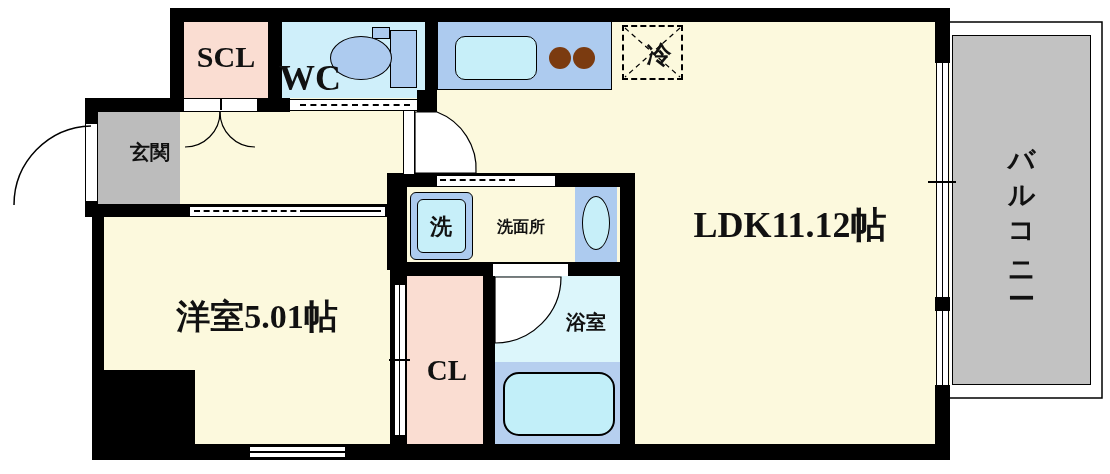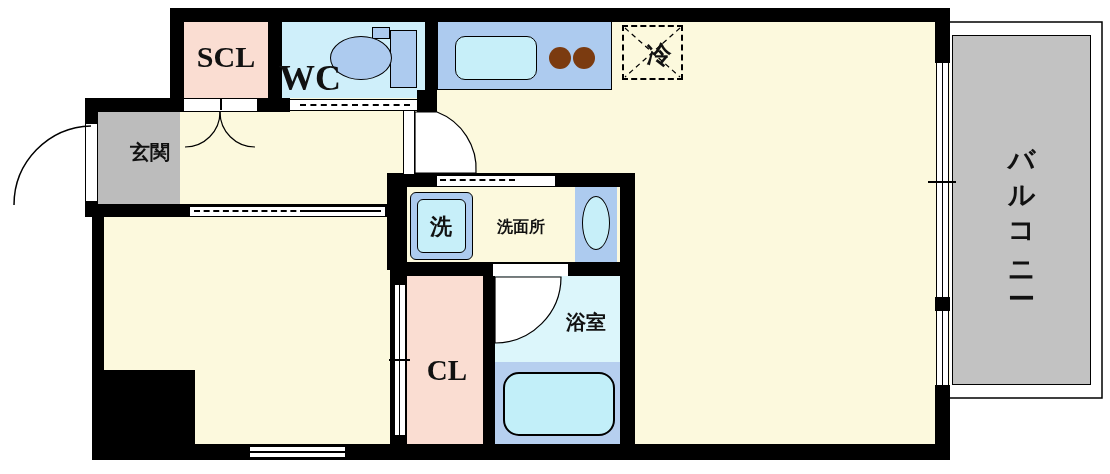--- a/index.html
+++ b/index.html
@@ -130,20 +130,22 @@
 
     <path d="M 950,22 L 1102,22 L 1102,398 L 950,398" fill="none" stroke="#000" stroke-width="1.5"></path>
 
     <line x1="625" y1="28" x2="680" y2="77" stroke="#000" stroke-width="1.2" stroke-dasharray="5,4"></line>
     <line x1="680" y1="28" x2="625" y2="77" stroke="#000" stroke-width="1.2" stroke-dasharray="5,4"></line>
   </svg>
 
   <div class="abs lbl" style="left:226px;top:57px;font-size:30px;">SCL</div>
   <div class="abs lbl" style="left:310px;top:78px;font-size:36px;">WC</div>
   <div class="abs lbl" style="left:150px;top:152px;font-size:20px;">玄関</div>
+  <div class="abs lbl" style="left:257px;top:317px;font-size:34px;">洋室5.01帖</div>
+  <div class="abs lbl" style="left:790px;top:225px;font-size:36px;">LDK11.12帖</div>
   <div class="abs lbl" style="left:521px;top:227px;font-size:16px;">洗面所</div>
   <div class="abs lbl" style="left:441px;top:227px;font-size:22px;">洗</div>
   <div class="abs lbl" style="left:586px;top:322px;font-size:20px;">浴室</div>
   <div class="abs lbl" style="left:447px;top:362px;font-size:29px;margin-top:8px;">CL</div>
   <div class="abs lbl" style="left:659px;top:54px;font-size:25px;">冷</div>
   <div class="abs lbl" style="left:1021px;top:210px;font-size:27px;writing-mode:vertical-rl;letter-spacing:8px;transform:translate(-50%,-50%);">バルコニー</div>
 
 </div>
 
 </body></html>

